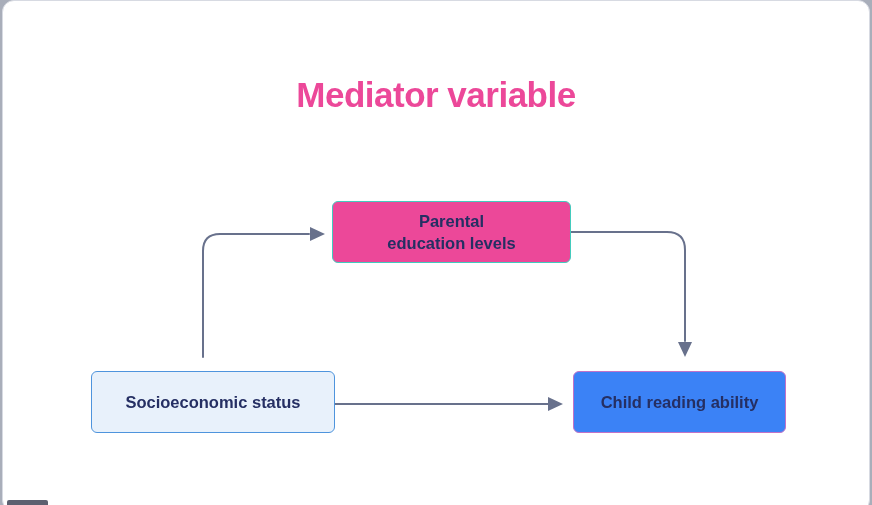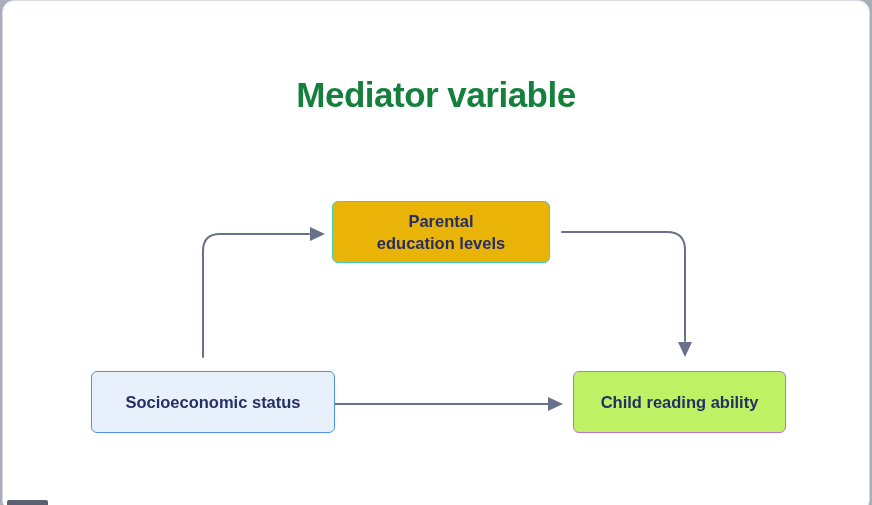--- a/index.html
+++ b/index.html
@@ -24,58 +24,58 @@
   }
   .title {
     position: absolute;
     top: 74px;
     left: 0;
     width: 100%;
     text-align: center;
     font-size: 35px;
     font-weight: bold;
     letter-spacing: -0.5px;
-    color: #15803d;
+    color: #ec4899;
   }
   .node {
     position: absolute;
     box-sizing: border-box;
     border-radius: 6px;
     display: flex;
     flex-direction: column;
     align-items: center;
     justify-content: center;
     text-align: center;
     font-weight: bold;
     font-size: 16.5px;
     line-height: 22px;
     color: #252f63;
   }
   .node-mediator {
     left: 329px;
     top: 200px;
-    width: 218px;
+    width: 239px;
     height: 62px;
-    background: #eab308;
+    background: #ec4899;
     border: 1.5px solid #43cbbd;
   }
   .node-independent {
     left: 88px;
     top: 370px;
     width: 244px;
     height: 62px;
     background: #e8f1fb;
     border: 1.5px solid #4e94dd;
   }
   .node-dependent {
     left: 570px;
     top: 370px;
     width: 213px;
     height: 62px;
-    background: #bef264;
+    background: #3b82f6;
     border: 1.5px solid #c172c7;
   }
   .node-line { display: block; }
   .arrows {
     position: absolute;
     left: 0;
     top: 0;
     width: 872px;
     height: 505px;
     pointer-events: none;

